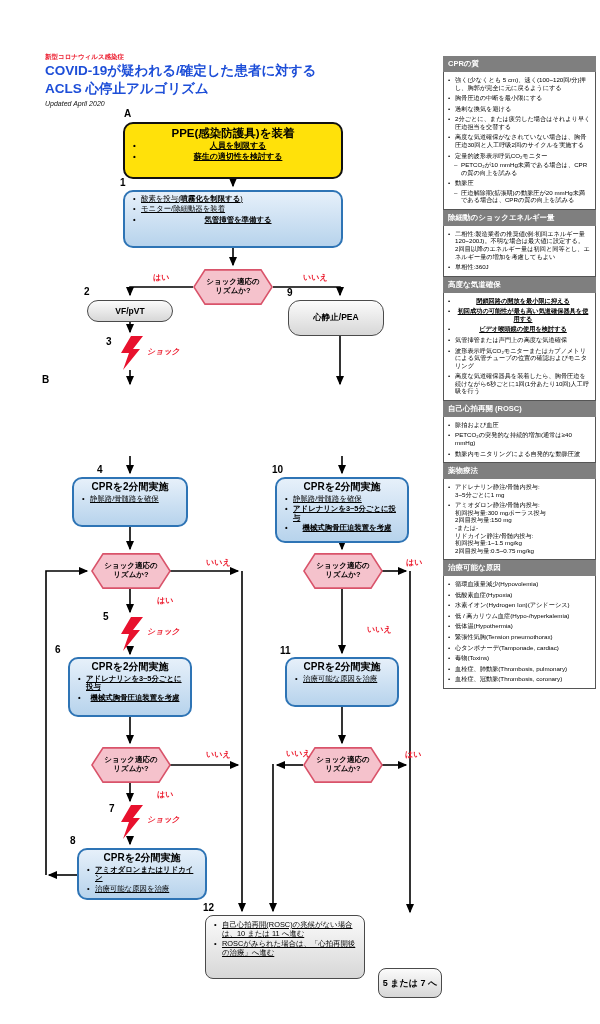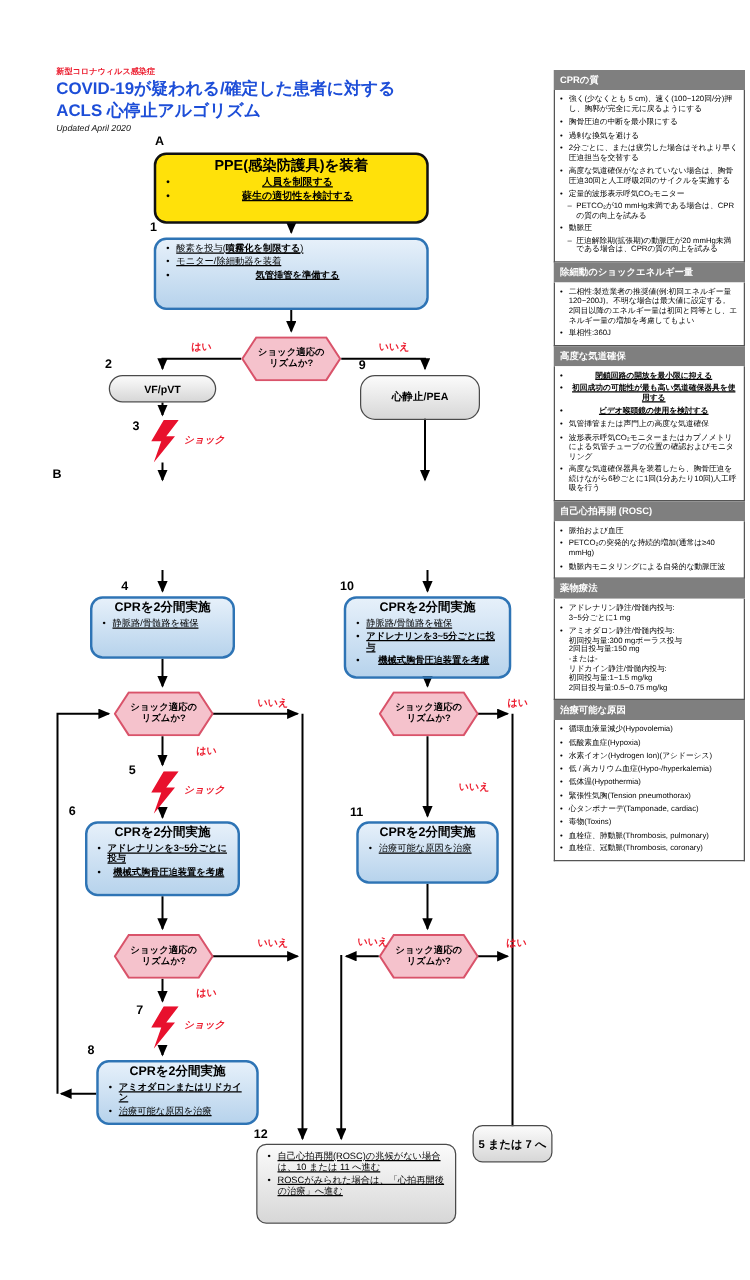--- a/index.html
+++ b/index.html
@@ -257,21 +257,21 @@
       </ul>
   </div>
 
   <div class="node graybox" style="left:205px;top:915px;width:160px;height:64px;border-radius:8px;padding-top:5px">
     <ul style="margin:0">
         <li>自己心拍再開(ROSC)の兆候がない場合は、10 または 11 へ進む</li>
         <li>ROSCがみられた場合は、「心拍再開後の治療」へ進む</li>
       </ul>
   </div>
 
-  <div class="node graybox stadium" style="left:378px;top:900px;width:64px;height:30px;border-radius:8px;font-size:9px">
+  <div class="node graybox stadium" style="left:378px;top:968px;width:64px;height:30px;border-radius:8px;font-size:9px">
     <span>5 または 7 へ</span>
   </div>
 
   <aside class="sidebar">
     <section>
       <div class="sb-head">CPRの質</div>
       <div class="sb-body">
           <ul>
             <li>強く(少なくとも 5 cm)、速く(100~120回/分)押し、胸郭が完全に元に戻るようにする</li>
             <li>胸骨圧迫の中断を最小限にする</li>

